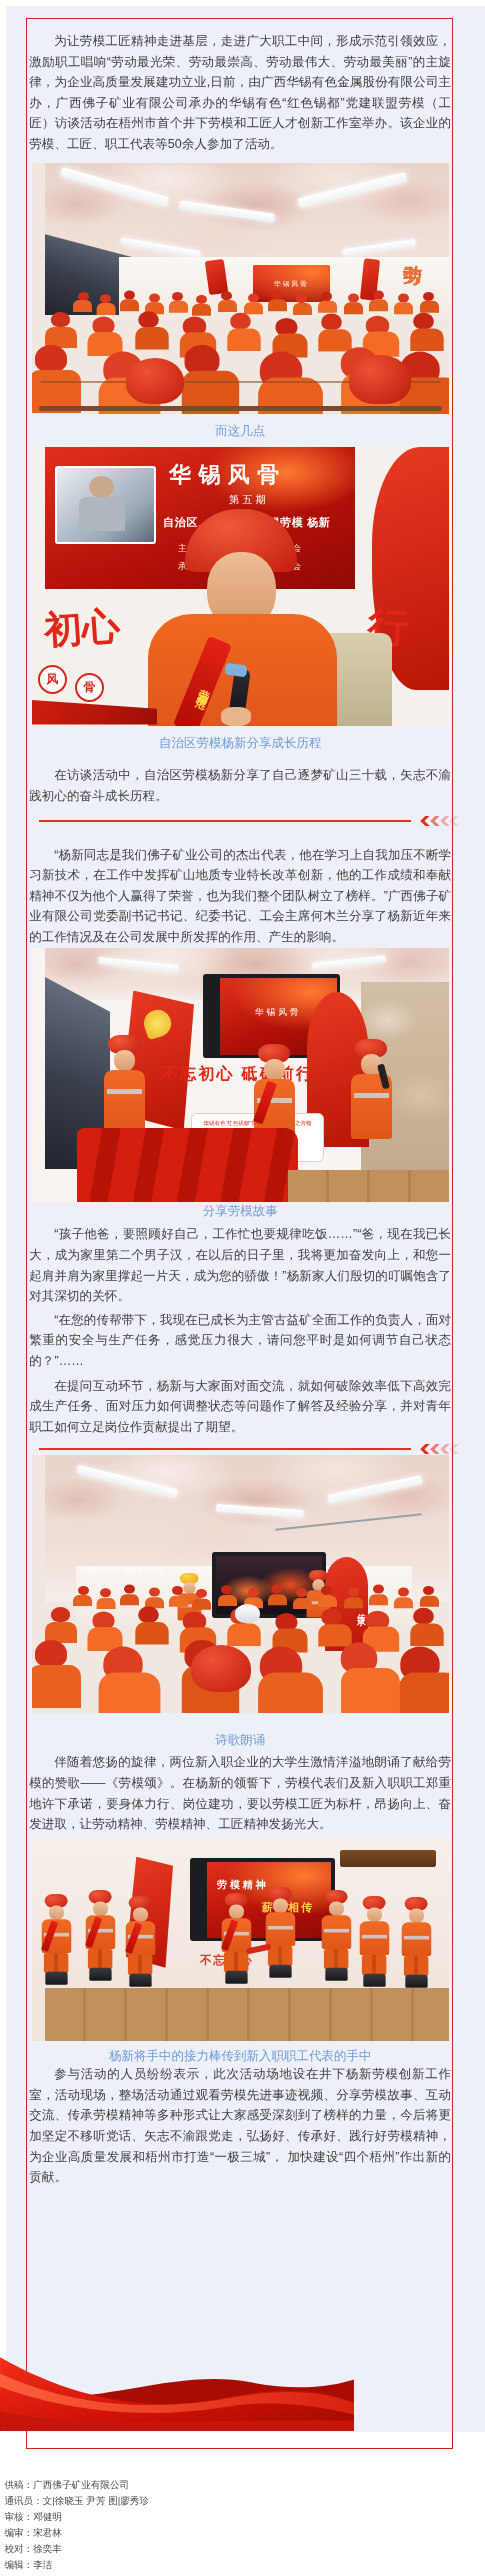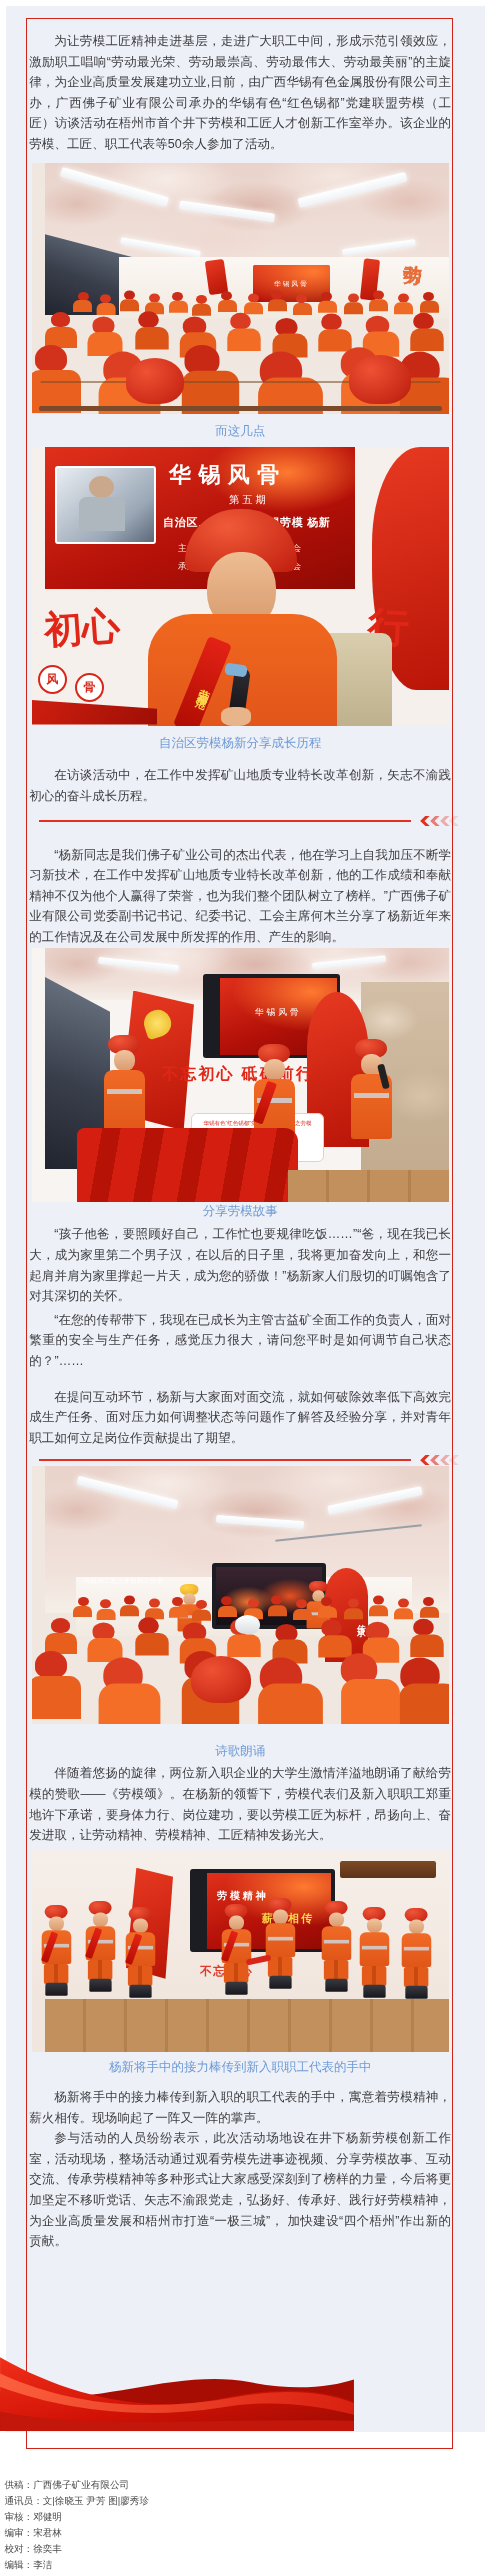--- a/index.html
+++ b/index.html
@@ -139,21 +139,21 @@
     <i style="left:175px;top:105px;width:69px;height:77px;background:linear-gradient(#eebd93,#d69a6c);border-radius:46%"></i>
     <i style="left:116px;top:167px;width:189px;height:112px;background:linear-gradient(180deg,#f0681f,#e2561a);border-radius:44px 44px 0 0"></i>
     <i style="left:158px;top:190px;width:25px;height:96px;background:linear-gradient(#e32215,#b00c03);transform:rotate(22deg);border-radius:4.4px;color:#ffd94a;font-size:11px;font-weight:bold;writing-mode:vertical-rl;text-align:center;letter-spacing:2.9px">劳动模范</i>
     <i style="left:199px;top:221px;width:16px;height:58px;background:linear-gradient(#2c2c32,#101014);border-radius:7.4px;transform:rotate(8deg)"></i>
     <i style="left:193px;top:217px;width:22px;height:11.8px;background:#7fb1d8;border-radius:4.4px;transform:rotate(8deg)"></i>
     <i style="left:189px;top:260px;width:29.5px;height:19px;background:#e8b489;border-radius:40%"></i>
     <i style="left:0;top:243px;width:125px;height:35px;background:linear-gradient(120deg,#d01f10,#9e0e05);clip-path:polygon(0 30%,100% 55%,100% 100%,0 100%)"></i>
   </div>
   <div class="caption" style="margin-top:9.6px">自治区劳模杨新分享成长历程</div>
 
-  <p class="para" style="margin-top:14px">在访谈活动中，在工作中发挥矿山地质专业特长改革创新，矢志不渝践初心的奋斗成长历程。</p>
+  <p class="para" style="margin-top:14px">在访谈活动中，自治区劳模杨新分享了自己逐梦矿山三十载，矢志不渝践初心的奋斗成长历程。</p>
 
   <div class="divider" style="margin-top:8.8px">
     <i class="ln"></i>
     <i class="ch" style="left:391px;opacity:1"></i>
     <i class="ch" style="left:401px;opacity:.6"></i>
     <i class="ch" style="left:411px;opacity:.35"></i>
     <i class="ch" style="left:420px;opacity:.16"></i>
   </div>
 
   <p class="para" style="margin-top:17.7px">“杨新同志是我们佛子矿业公司的杰出代表，他在学习上自我加压不断学习新技术，在工作中发挥矿山地质专业特长改革创新，他的工作成绩和奉献精神不仅为他个人赢得了荣誉，也为我们整个团队树立了榜样。”广西佛子矿业有限公司党委副书记书记、纪委书记、工会主席何木兰分享了杨新近年来的工作情况及在公司发展中所发挥的作用、产生的影响。</p>
@@ -192,21 +192,21 @@
         <i class="bd" style="height:65px"></i>
         <i style="left:29.5px;top:25px;width:6.6px;height:25px;background:#222;border-radius:2.9px;transform:rotate(-14deg)"></i>
       </div>
     <div class="abs" style="left:32px;top:180px;width:221px;height:74px;background:repeating-linear-gradient(100deg,#d41f10 0 25px,#b61206 25px 43px);border-radius:7.4px 13.3px 0 0"></div>
     <div class="wood abs" style="left:243px;right:0;bottom:0;height:32px"></div>
   </div>
   <div class="caption" style="margin-top:1px">分享劳模故事</div>
 
   <p class="para" style="margin-top:5.9px">“孩子他爸，要照顾好自己，工作忙也要规律吃饭……”“爸，现在我已长大，成为家里第二个男子汉，在以后的日子里，我将更加奋发向上，和您一起肩并肩为家里撑起一片天，成为您的骄傲！”杨新家人们殷切的叮嘱饱含了对其深切的关怀。</p>
   <p class="para" style="margin-top:3px">“在您的传帮带下，我现在已成长为主管古益矿全面工作的负责人，面对繁重的安全与生产任务，感觉压力很大，请问您平时是如何调节自己状态的？”……</p>
-  <p class="para" style="margin-top:15px">在提问互动环节，杨新与大家面对面交流，就如何破除效率低下高效完成生产任务、面对压力如何调整状态等问题作了解答及经验分享，并对青年职工如何立足岗位作贡献提出了期望。</p>
+  <p class="para" style="margin-top:4px">在提问互动环节，杨新与大家面对面交流，就如何破除效率低下高效完成生产任务、面对压力如何调整状态等问题作了解答及经验分享，并对青年职工如何立足岗位作贡献提出了期望。</p>
 
   <div class="divider" style="margin-top:5.9px">
     <i class="ln"></i>
     <i class="ch" style="left:391px;opacity:1"></i>
     <i class="ch" style="left:401px;opacity:.6"></i>
     <i class="ch" style="left:411px;opacity:.35"></i>
     <i class="ch" style="left:420px;opacity:.16"></i>
   </div>
 
   <div class="photo" style="margin-top:0;height:258px">
@@ -314,21 +314,20 @@
         <i class="hm"></i>
         <i class="fc"></i>
         <i class="bd"></i>
         <i class="lg"></i>
         <i class="bt"></i>
       </div>
     <i style="left:214px;top:108px;width:25px;height:5.9px;background:#d6271a;border-radius:2.9px;transform:rotate(-12deg)"></i>
   </div>
   <div class="caption" style="margin-top:7.4px">杨新将手中的接力棒传到新入职职工代表的手中</div>
 
-  <p class="para" style="margin-top:11.8px">杨新将手中的接力棒传到新入职的职工代表的手中，寓意着劳模精神，薪火相传。现场响起了一阵又一阵的掌声。</p>
   <p class="para" style="margin-top:0">参与活动的人员纷纷表示，此次活动场地设在井下杨新劳模创新工作室，活动现场，整场活动通过观看劳模先进事迹视频、分享劳模故事、互动交流、传承劳模精神等多种形式让大家感受深刻到了榜样的力量，今后将更加坚定不移听党话、矢志不渝跟党走，弘扬好、传承好、践行好劳模精神，为企业高质量发展和梧州市打造“一极三城”， 加快建设“四个梧州”作出新的贡献。</p>
 </div>
 
 <svg class="wave" width="354" height="87" viewBox="0 0 480 118">
   <defs>
     <linearGradient id="gr1" x1="0" y1="0" x2="1" y2="1">
       <stop offset="0" stop-color="#f0301a"></stop>
         <stop offset=".55" stop-color="#d11105"></stop>
         <stop offset="1" stop-color="#9c0a02"></stop>
     </linearGradient>

